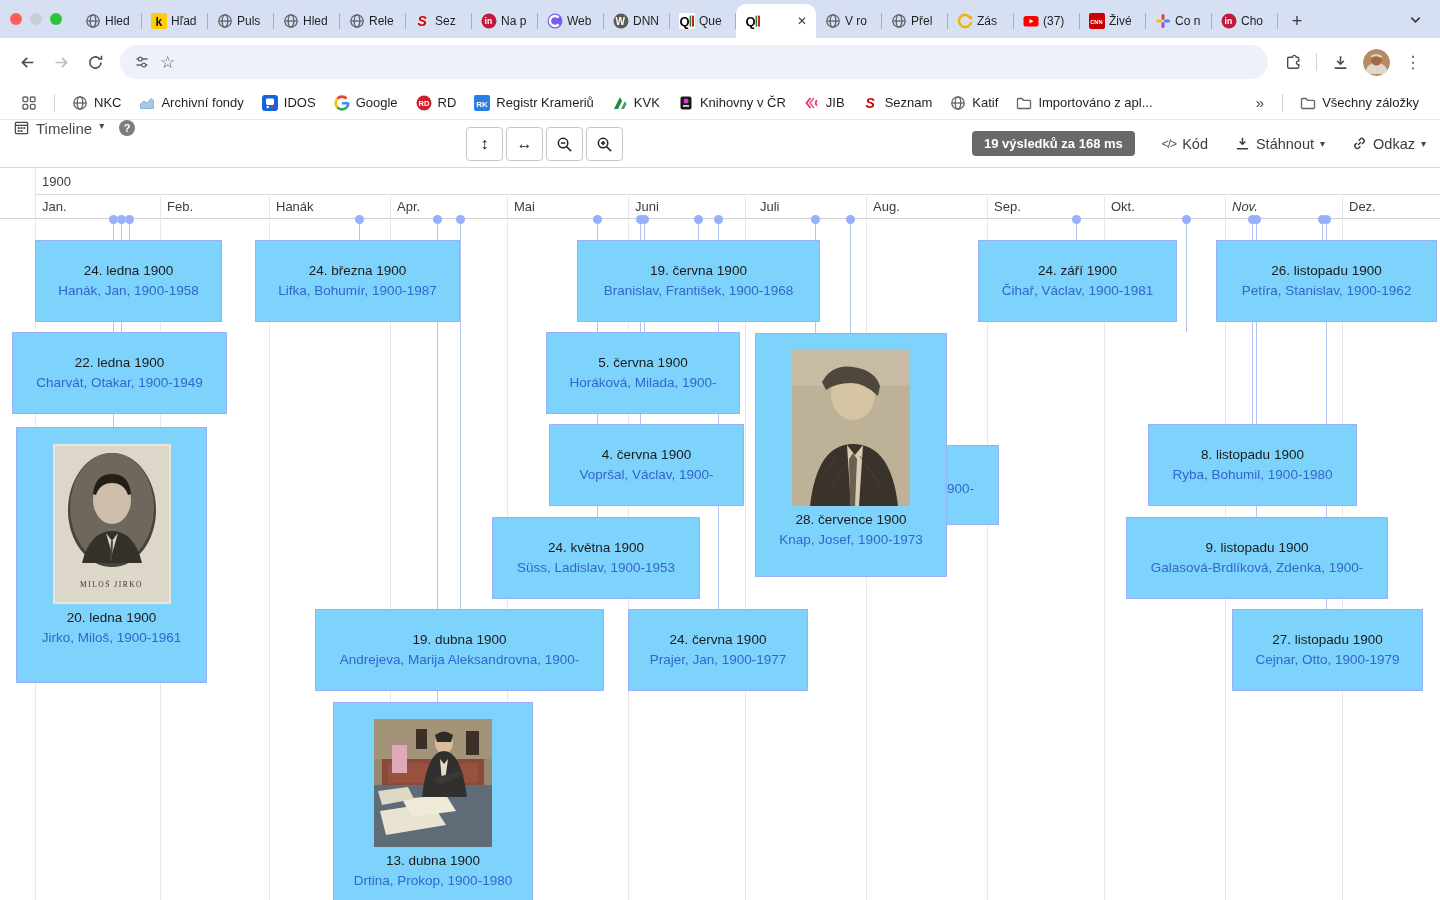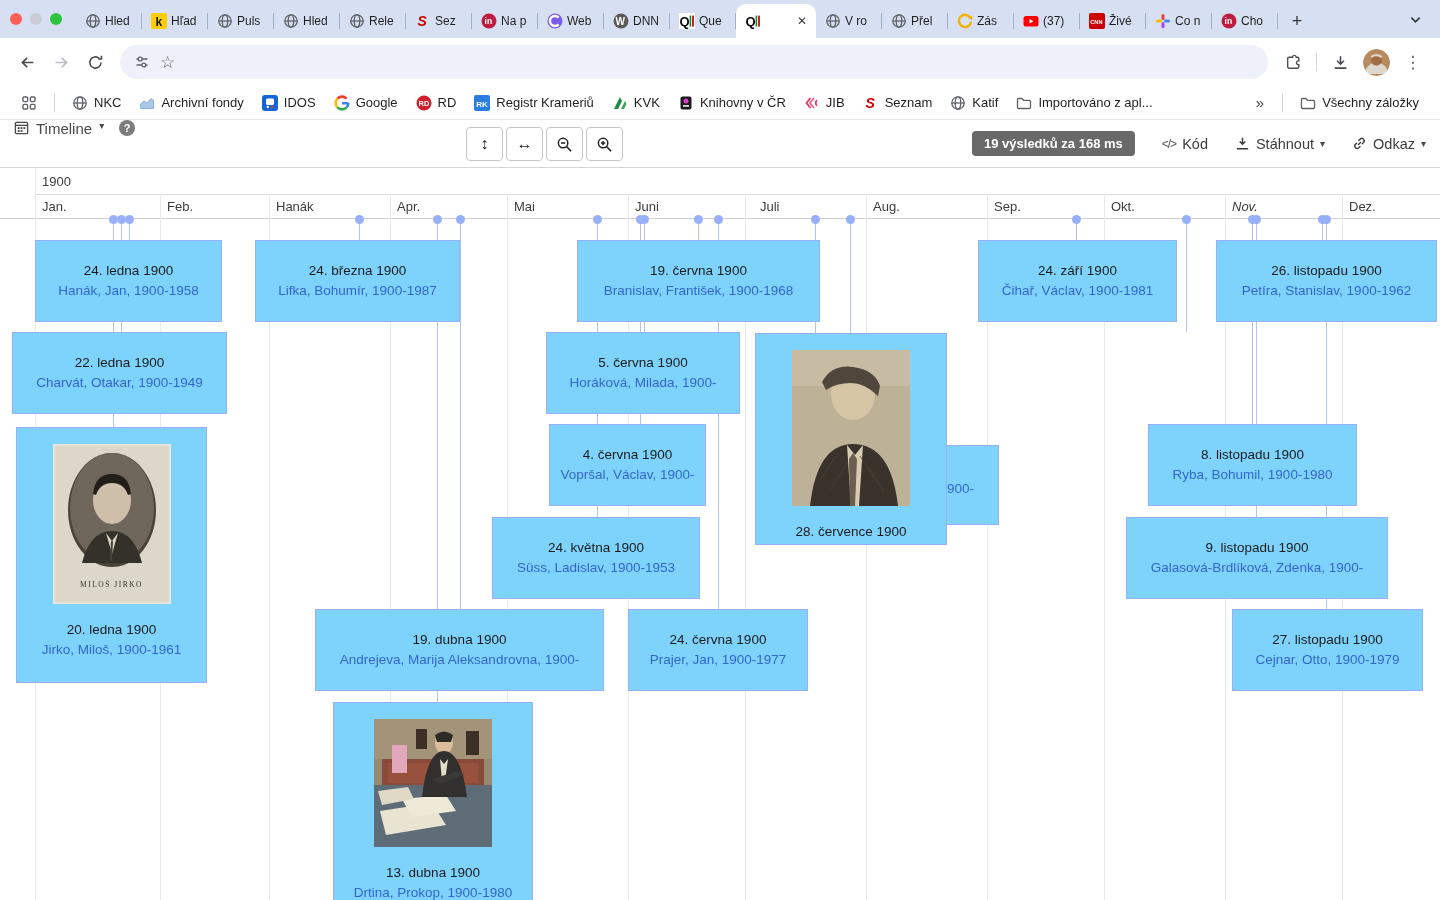--- a/index.html
+++ b/index.html
@@ -67,21 +67,21 @@
   .vis-connector{position:absolute;width:1px;background:#b4c2ee;z-index:1}
   .vis-dot{position:absolute;width:9px;height:9px;border-radius:50%;background:#97b0f9;z-index:4}
   .vis-card{position:absolute;background:#7dd3fc;border:1px solid #97b0f9;border-radius:0;z-index:2;
             display:flex;flex-direction:column;align-items:center;justify-content:center;
             font-size:13.5px;line-height:20px;text-align:center;overflow:hidden}
   .vis-card .date{color:#1b1b1b}
   .vis-card .person{color:#3366cc;cursor:pointer}
   .vis-card.photo-card{justify-content:flex-start;padding-top:16px}
   .vis-card.partial{display:block;position:absolute}
   .partial-label{position:absolute;left:93px;top:33px;color:#3366cc;font-size:13.5px}
-  .photo{position:relative;margin-bottom:16px}
+  .photo{position:relative;margin-bottom:4px}
   .pcap{position:absolute;bottom:9px;left:0;width:100%;text-align:center;
         font-family:"Liberation Serif",serif;font-size:7.5px;letter-spacing:1.5px;color:#3a362e}
 </style>
 </head>
 <body>
 
 <div class="tabstrip">
   <div class="lights">
     <span class="light red"></span>
     <span class="light gray"></span>
@@ -612,21 +612,21 @@
     <div class="vis-card" style="left: 315px; top: 441px; width: 289px; height: 82px;">
       <div class="date">19. dubna 1900</div>
       <div class="person">Andrejeva, Marija Aleksandrovna, 1900-</div>
     </div>
     <div class="vis-connector" style="left: 597px; top: 51px; height: 298px;"></div>
     <div class="vis-card" style="left: 492px; top: 349px; width: 208px; height: 82px;">
       <div class="date">24. května 1900</div>
       <div class="person">Süss, Ladislav, 1900-1953</div>
     </div>
     <div class="vis-connector" style="left: 640px; top: 51px; height: 205px;"></div>
-    <div class="vis-card" style="left: 549px; top: 256px; width: 157px; height: 82px;">
+    <div class="vis-card" style="left: 549px; top: 256px; width: 195px; height: 82px;">
       <div class="date">4. června 1900</div>
       <div class="person">Vopršal, Václav, 1900-</div>
     </div>
     <div class="vis-connector" style="left: 644px; top: 51px; height: 113px;"></div>
     <div class="vis-card" style="left: 546px; top: 164px; width: 194px; height: 82px;">
       <div class="date">5. června 1900</div>
       <div class="person">Horáková, Milada, 1900-</div>
     </div>
     <div class="vis-connector" style="left: 698px; top: 51px; height: 21px;"></div>
     <div class="vis-card" style="left: 577px; top: 72px; width: 243px; height: 82px;">
@@ -636,21 +636,21 @@
     <div class="vis-connector" style="left: 718px; top: 51px; height: 390px;"></div>
     <div class="vis-card" style="left: 628px; top: 441px; width: 180px; height: 82px;">
       <div class="date">24. června 1900</div>
       <div class="person">Prajer, Jan, 1900-1977</div>
     </div>
     <div class="vis-connector" style="left: 815px; top: 51px; height: 226px;"></div>
     <div class="vis-card partial" style="left: 853px; top: 277px; width: 146px; height: 80px;">
       <span class="partial-label">900-</span>
     </div>
     <div class="vis-connector" style="left: 850px; top: 51px; height: 114px;"></div>
-    <div class="vis-card photo-card" style="left: 755px; top: 165px; width: 192px; height: 212px;">
+    <div class="vis-card photo-card" style="left: 755px; top: 165px; width: 192px; height: 244px;">
       <div class="photo">
         <svg width="118" height="156" viewBox="0 0 118 156">
           <rect width="118" height="156" fill="#bdb197"></rect>
           <rect width="118" height="36" fill="#c7bca3"></rect>
           <ellipse cx="61" cy="44" rx="22" ry="26" fill="#d6c5a4"></ellipse>
           <path d="M30 32q10-18 31-15 22 3 27 19l-2 10q-13-13-27-13-15 0-25 7z" fill="#4f463c"></path>
           <path d="M18 156q7-62 43-62 38 0 45 62z" fill="#3a332c"></path>
           <path d="M55 95l8 10 8-10-4 61h-8z" fill="#d8cdb4"></path>
           <path d="M61 103l4 6-2 47h-5l-1-47z" fill="#6b5f50"></path>
           <g stroke="#4a4238" stroke-width="1" opacity="0.7">

